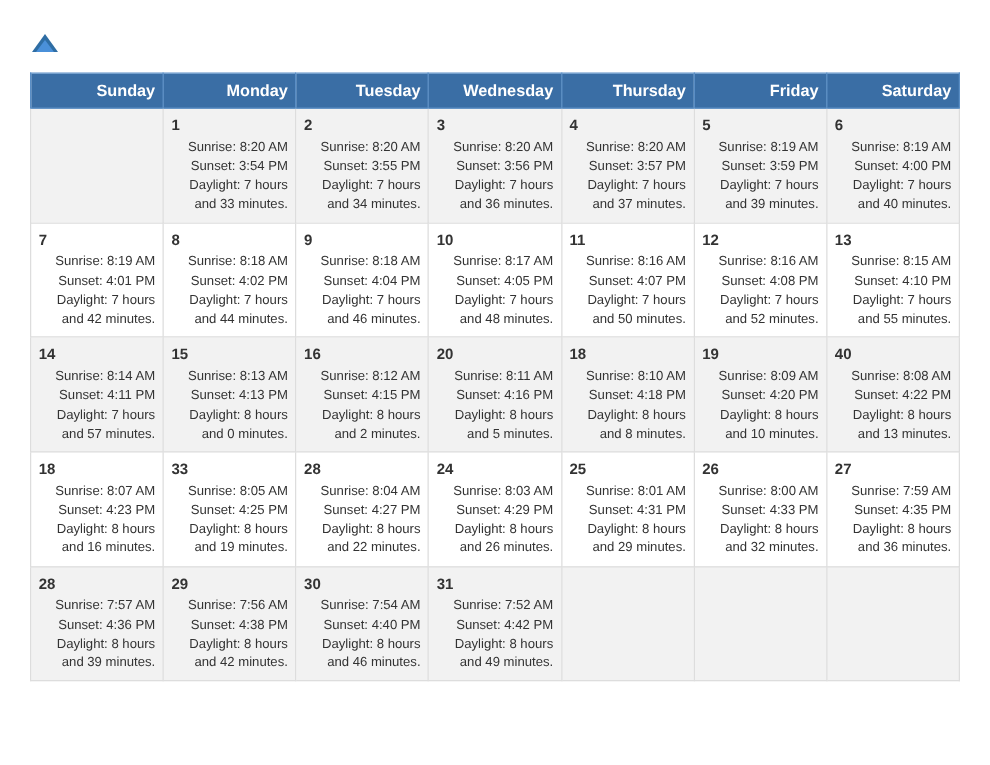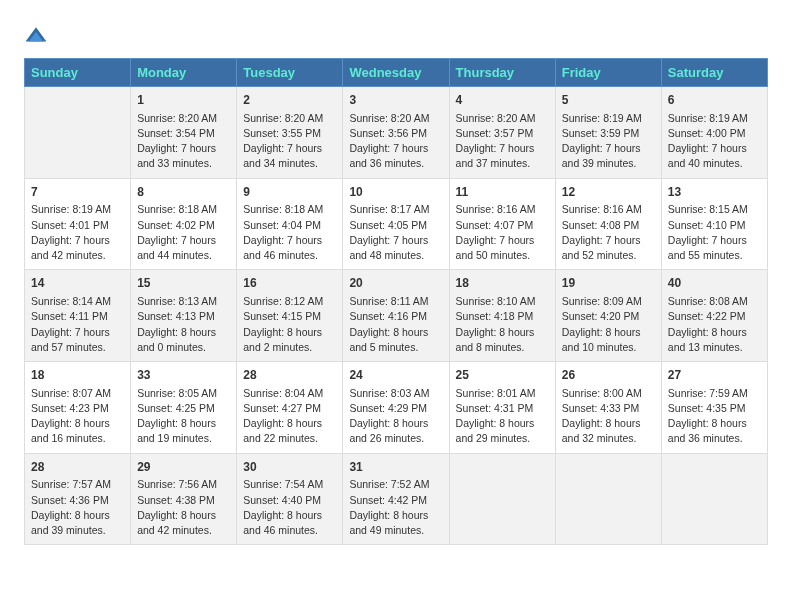--- a/index.html
+++ b/index.html
@@ -54,25 +54,25 @@
       font-size: 16px;
       font-weight: bold;
       color: #555;
     }
     table {
       width: 100%;
       border-collapse: collapse;
     }
     thead tr th {
       background: #3a6ea5;
-      color: #5eead4;
+      color: #ffffff;
       font-size: 13px;
       font-weight: bold;
       padding: 6px 6px;
-      text-align: left;
+      text-align: right;
       border: 1px solid #5a8ec5;
     }
     tbody tr {
       background: #fff;
     }
     tbody tr:nth-child(odd) {
       background: #f2f2f2;
     }
     tbody td {
       vertical-align: top;
@@ -86,20 +86,21 @@
     }
     .day-number {
       font-weight: bold;
       font-size: 12px;
       display: block;
       margin-bottom: 2px;
     }
     .day-info {
       font-size: 10.5px;
       line-height: 1.45;
+      text-align: right;
     }
   </style>
 </head>
 <body>
 
 <div class="header-area">
   <div class="logo">
     <svg class="logo-icon" viewBox="0 0 30 30">
       <polygon points="15,4 28,22 2,22" fill="#2e6da4"></polygon>
       <polygon points="15,10 24,22 6,22" fill="#4a90d9"></polygon>

